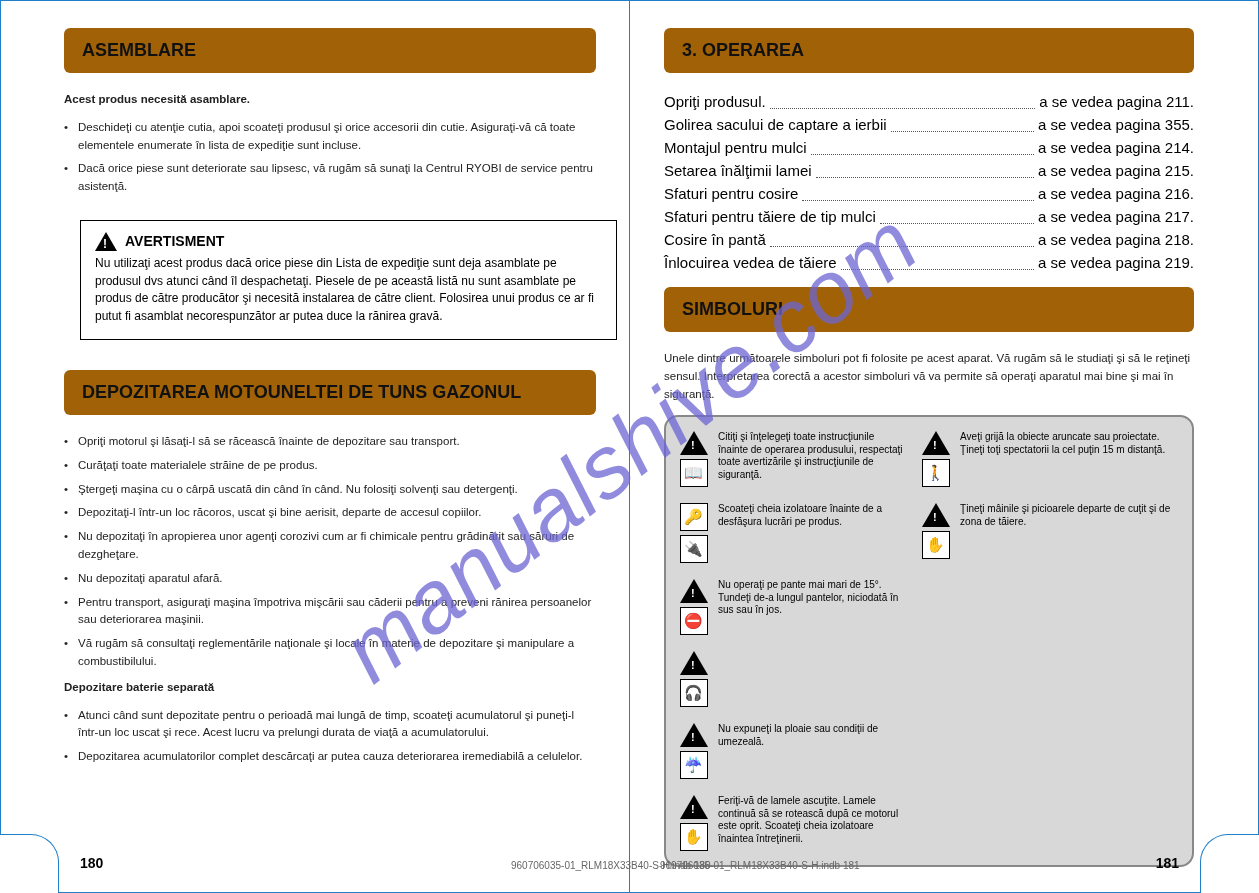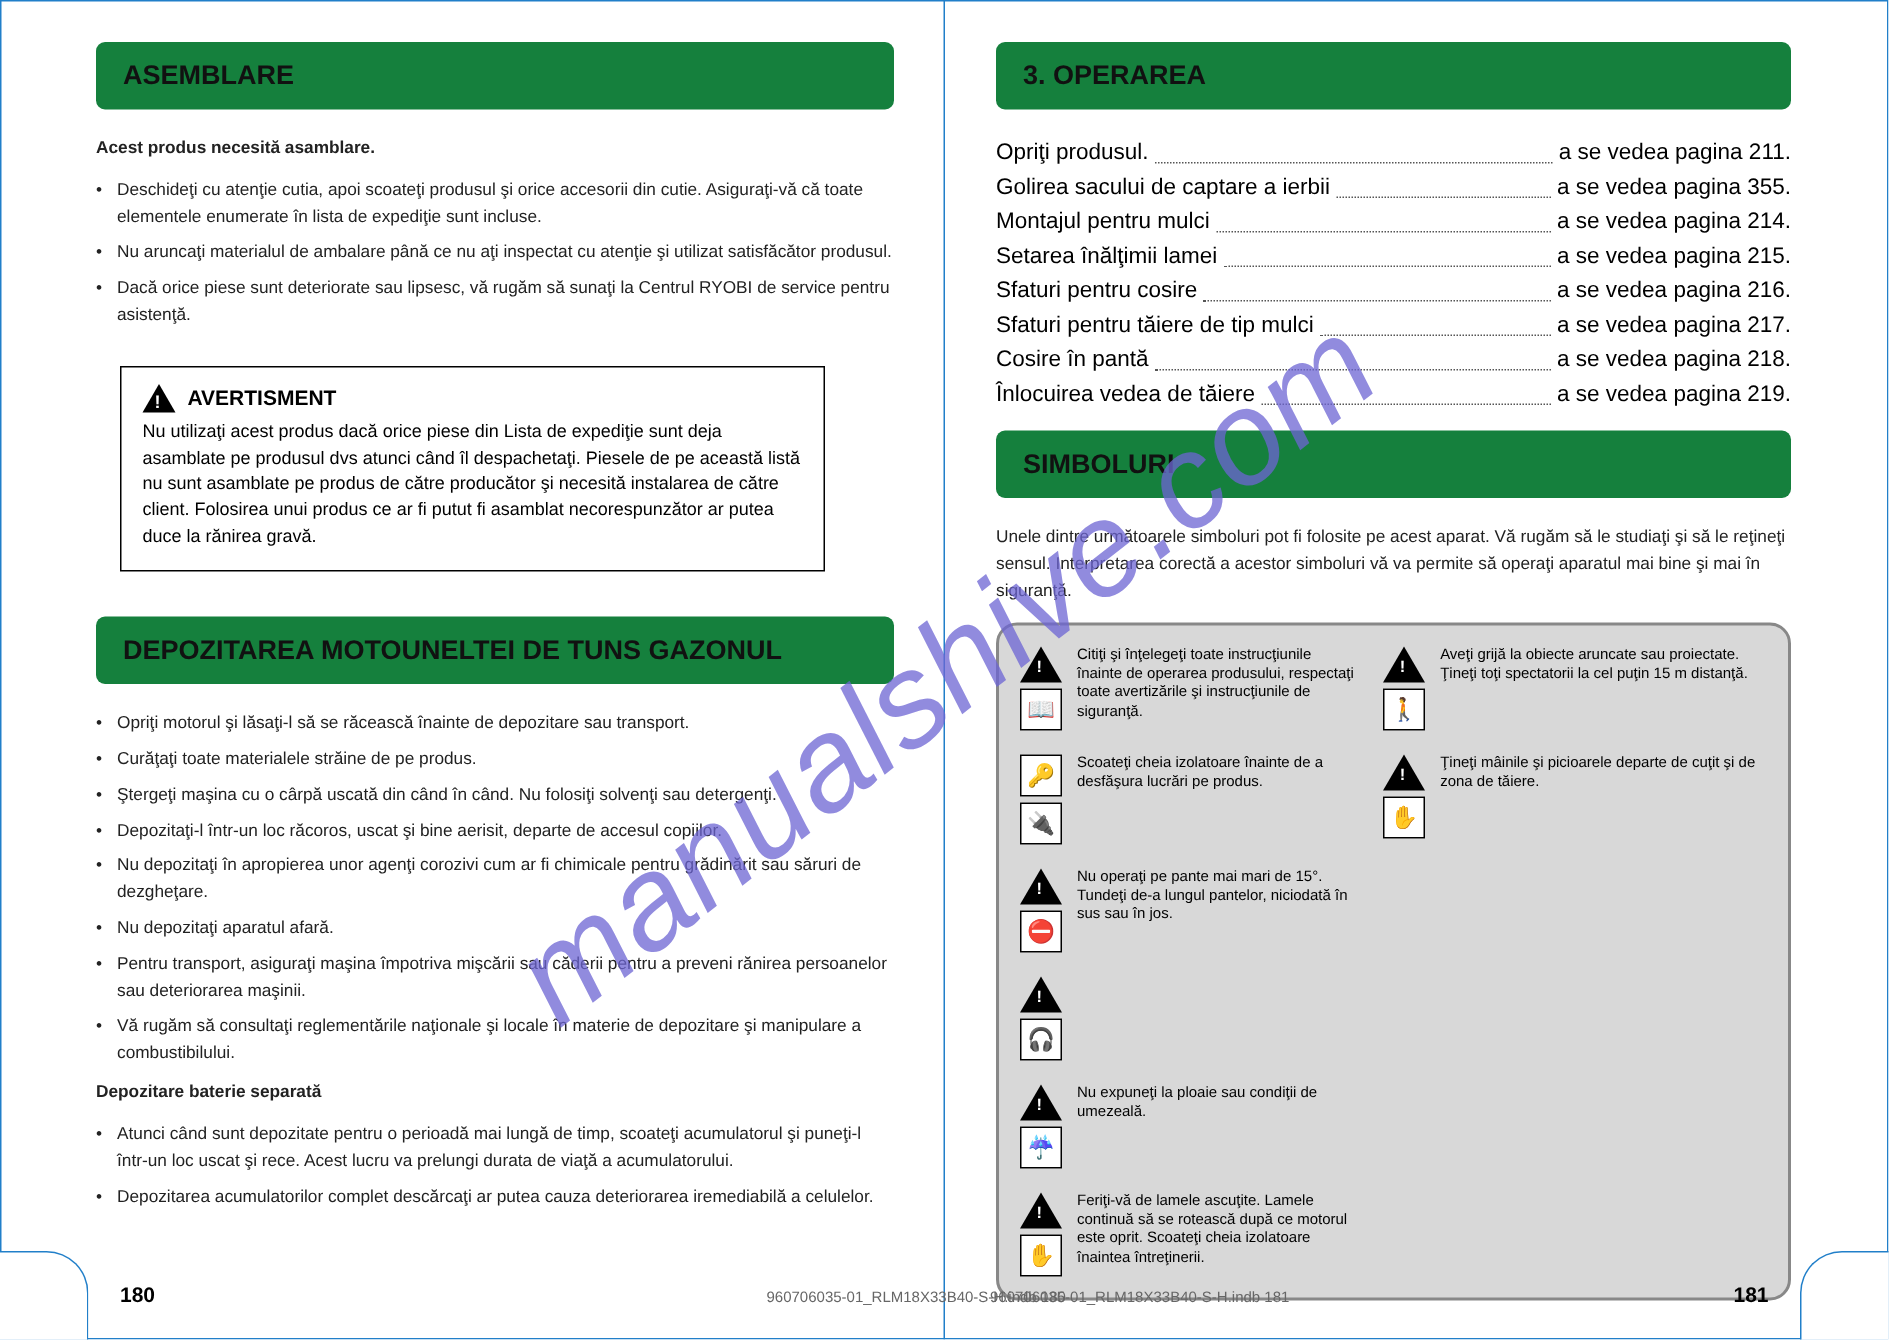--- a/index.html
+++ b/index.html
@@ -28,21 +28,21 @@
   .left-page, .right-page {
     position: absolute;
     top: 0;
     height: 893px;
     padding: 28px 34px 20px 34px;
   }
   .left-page { left: 20px; width: 610px; padding-left: 44px; }
   .right-page { left: 630px; width: 608px; padding-right: 44px; }
 
   .heading-bar {
-    background: #15803d;
+    background: #a16207;
     border-radius: 6px;
     padding: 12px 18px;
     font-weight: bold;
     font-size: 18px;
     color: #111;
     margin-bottom: 18px;
   }
   .body-text {
     font-size: 11.5px;
     line-height: 1.55;
@@ -61,21 +61,21 @@
   .bullet-row::before {
     content: "•";
     position: absolute;
     left: 0;
     top: 0;
   }
   .warning-box {
     border: 1.5px solid #000;
     padding: 10px 14px 14px 14px;
     margin: 24px 0 30px 16px;
-    width: 470px;
+    width: 537px;
     font-size: 12px;
     line-height: 1.45;
   }
   .warning-box .wtitle { font-weight: bold; font-size: 14px; display:flex; align-items:center; gap:8px; margin-bottom:4px;}
   .wtriangle {
     display:inline-block; width:0; height:0;
     border-left:11px solid transparent;
     border-right:11px solid transparent;
     border-bottom:19px solid #000;
     position:relative;
@@ -162,21 +162,20 @@
 </head>
 <body>
 
 <div class="page-border"></div>
 <div class="divider"></div>
 
 <div class="left-page">
   <div class="heading-bar">ASEMBLARE</div>
   <p class="body-text bold">Acest produs necesită asamblare.</p>
   <div class="bullet-row">Deschideţi cu atenţie cutia, apoi scoateţi produsul şi orice accesorii din cutie. Asiguraţi-vă că toate elementele enumerate în lista de expediţie sunt incluse.</div>
-  <div class="bullet-row">Nu aruncaţi materialul de ambalare până ce nu aţi inspectat cu atenţie şi utilizat satisfăcător produsul.</div>
   <div class="bullet-row">Dacă orice piese sunt deteriorate sau lipsesc, vă rugăm să sunaţi la Centrul RYOBI de service pentru asistenţă.</div>
 
   <div class="warning-box">
     <div class="wtitle">
         <span class="wtriangle"></span>
         <span>AVERTISMENT</span>
       </div>
     <div>Nu utilizaţi acest produs dacă orice piese din Lista de expediţie sunt deja asamblate pe produsul dvs atunci când îl despachetaţi. Piesele de pe această listă nu sunt asamblate pe produs de către producător şi necesită instalarea de către client. Folosirea unui produs ce ar fi putut fi asamblat necorespunzător ar putea duce la rănirea gravă.</div>
   </div>
 

